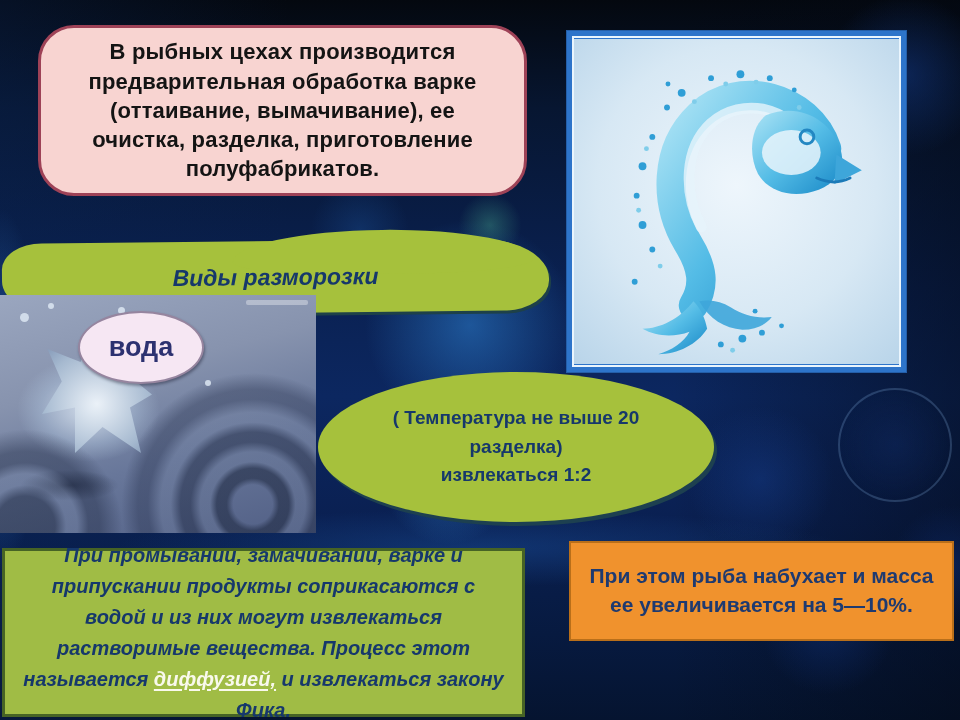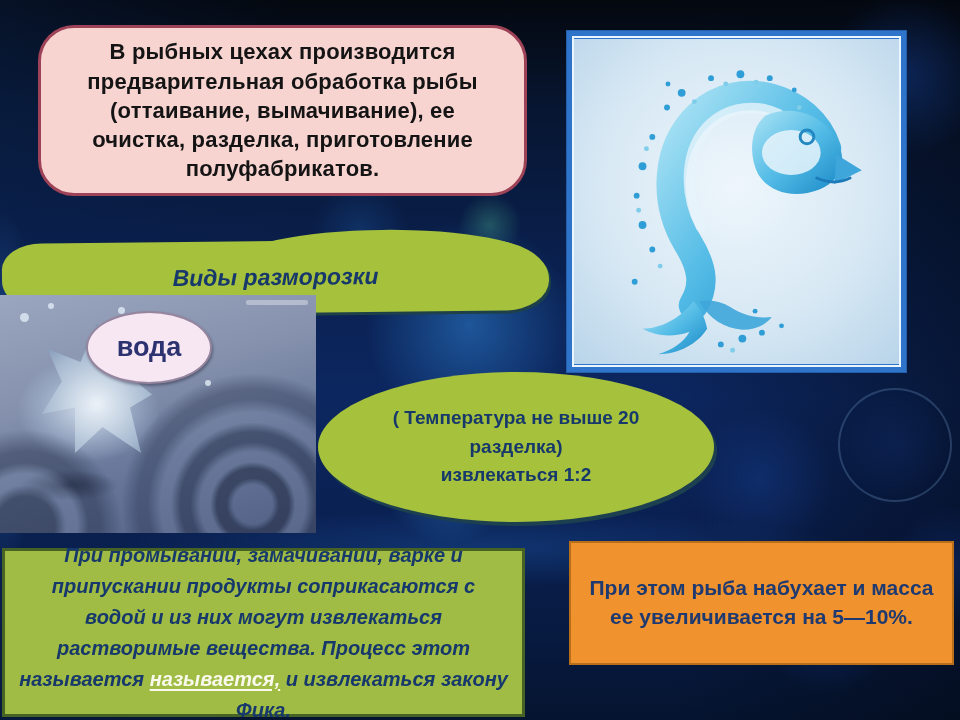--- a/index.html
+++ b/index.html
@@ -76,21 +76,21 @@
     background:radial-gradient(circle at 50% 62%,#eef4fa,#a8bcd2 55%,#7086aa 90%);
     clip-path:polygon(50% 0,60% 25%,80% 10%,78% 40%,100% 55%,80% 65%,90% 100%,55% 80%,30% 100%,30% 65%,0 70%,18% 45%,5% 20%,35% 30%);
   }
   .droplet{position:absolute;border-radius:50%;background:#dce6f2;opacity:.85;}
   .watermark{
     position:absolute;right:8px;top:5px;width:62px;height:5px;
     background:rgba(255,255,255,.35);border-radius:2px;
   }
   
   .water-ellipse{
-    position:absolute;left:86px;top:311px;width:126px;height:73px;border-radius:50%;
+    position:absolute;left:78px;top:311px;width:126px;height:73px;border-radius:50%;
     background:#f6e7f3;border:2px solid #96859f;box-sizing:border-box;
     display:flex;align-items:center;justify-content:center;
     box-shadow:1px 2px 3px rgba(20,20,40,.4);
   }
   .water-ellipse .label{font-size:27px;font-weight:bold;color:#2c3170;}
   
   .temp-ellipse{
     position:absolute;left:318px;top:372px;width:396px;height:150px;border-radius:50%;
     background:#a6c13c;box-shadow:3px 4px 0 #1d4050;
     display:flex;flex-direction:column;align-items:center;justify-content:center;
@@ -104,37 +104,37 @@
   }
   .diffusion-box p{
     margin:0;text-align:center;font-size:20px;font-weight:bold;font-style:italic;
     color:#16386b;line-height:1.55;
   }
   .diffusion-box .link{
     color:#f9f9ec;text-decoration:underline;text-underline-offset:3px;cursor:pointer;
   }
   
   .swelling-box{
-    position:absolute;left:569px;top:541px;width:385px;height:124px;
+    position:absolute;left:569px;top:541px;width:385px;height:100px;
     background:#f0922d;border:2px solid #b96f1a;box-sizing:border-box;
     display:flex;align-items:center;justify-content:center;padding:4px 16px;
   }
   .swelling-box p{
     margin:0;text-align:center;font-size:21px;font-weight:bold;color:#1e3a70;line-height:1.38;
   }
 </style>
 </head>
 <body>
 
 <div class="slide">
 
   <div class="bokeh-ring"></div>
 
   <div class="intro-box">
-    <p>В рыбных цехах производится предварительная обработка рыбы (оттаивание, вымачивание), ее очистка, разделка, приготовление полуфабрикатов.</p>
+    <p>В рыбных цехах производится предварительная обработка варке (оттаивание, вымачивание), ее очистка, разделка, приготовление полуфабрикатов.</p>
   </div>
 
   <div class="fish-frame">
     <div class="fish-inner">
       <svg viewBox="0 0 332 332" aria-hidden="true">
         <defs>
           <linearGradient id="fg" x1="0" y1="0" x2="1" y2="1">
             <stop offset="0" stop-color="#aee4f5"></stop>
             <stop offset="0.5" stop-color="#54bce6"></stop>
             <stop offset="1" stop-color="#1787c6"></stop>
@@ -207,20 +207,20 @@
     <span class="label">вода</span>
   </div>
 
   <div class="temp-ellipse">
     <div class="line">( Температура не выше 20</div>
     <div class="line">разделка)</div>
     <div class="line">извлекаться 1:2</div>
   </div>
 
   <div class="diffusion-box">
-    <p><span>При промывании, замачивании, варке и припускании продукты соприкасаются с водой и из них могут извлекаться растворимые вещества. Процесс этот называется </span><span class="link">называется,</span><span> и извлекаться закону Фика.</span></p>
+    <p><span>При промывании, замачивании, варке и припускании продукты соприкасаются с водой и из них могут извлекаться растворимые вещества. Процесс этот называется </span><span class="link">диффузией,</span><span> и извлекаться закону Фика.</span></p>
   </div>
 
   <div class="swelling-box">
     <p>При этом рыба набухает и масса ее увеличивается на 5—10%.</p>
   </div>
 
 </div>
 
 </body></html>

